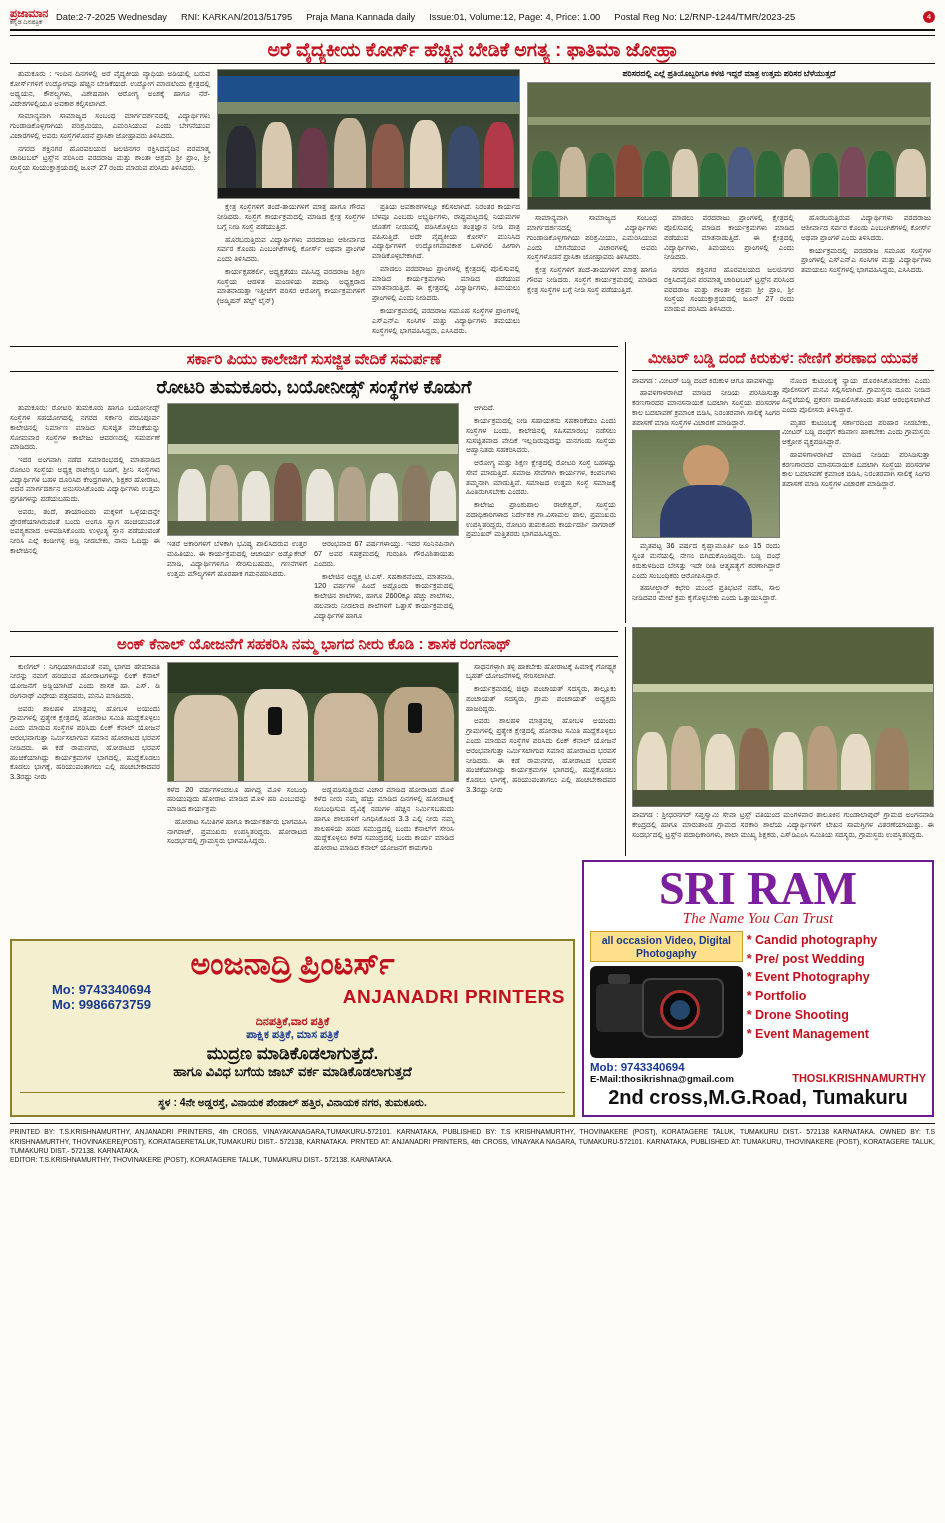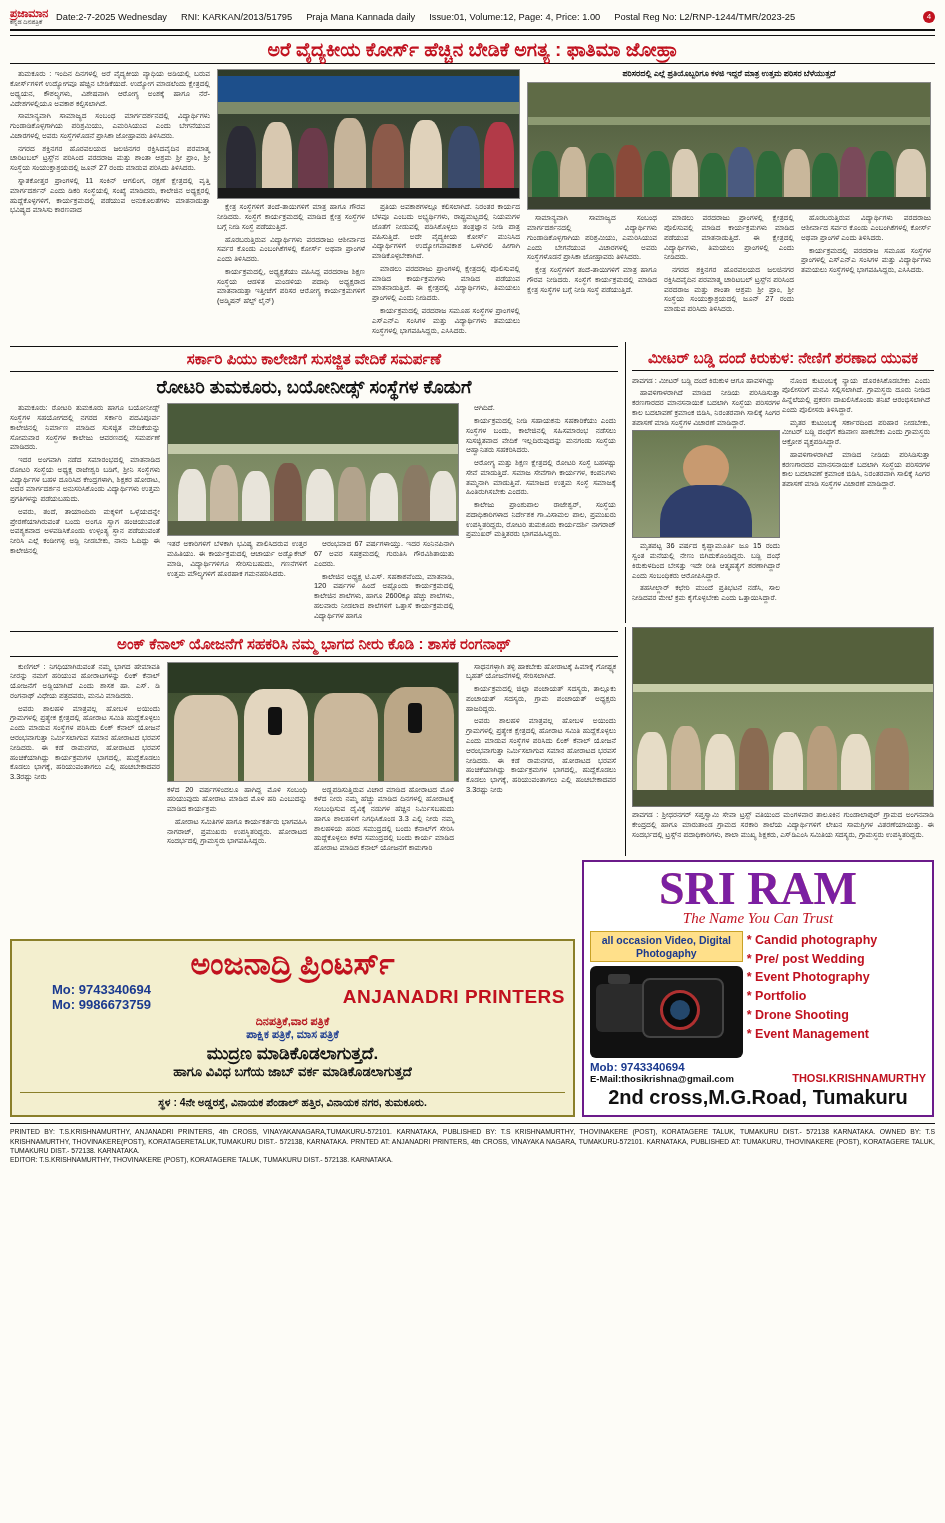--- a/index.html
+++ b/index.html
@@ -122,21 +122,20 @@
     <div class="reg-badge">4</div>
   </div>
 
   <div class="headline">ಅರೆ ವೈದ್ಯಕೀಯ ಕೋರ್ಸ್ ಹೆಚ್ಚಿನ ಬೇಡಿಕೆ ಅಗತ್ಯ : ಫಾತಿಮಾ ಜೋಹ್ರಾ</div>
 
   <div class="cols">
     <div class="col" style="width:200px">
       <p class="indent">ತುಮಕೂರು : ಇಂದಿನ ದಿನಗಳಲ್ಲಿ ಅರೆ ವೈದ್ಯಕೀಯ ವ್ಯಾಧಿಯ ಅಡಿಯಲ್ಲಿ ಬರುವ ಕೋರ್ಸ್‌ಗಳಿಗೆ ಉದ್ಯೋಗವೂ ಹೆಚ್ಚಿನ ಬೇಡಿಕೆಯಿದೆ. ಉದ್ಯೋಗ ಮಾಡಲೆಂದು ಕ್ಷೇತ್ರದಲ್ಲಿ ಅಧ್ಯಯನ, ಕೌಶಲ್ಯಗಳು, ವಿಶೇಷವಾಗಿ ಆರೋಗ್ಯ ಅಂಶಕ್ಕೆ ಹಾಗೂ ನೆರೆ-ವಿದೇಶಗಳಲ್ಲಿಯೂ ಅವಕಾಶ ಕಲ್ಪಿಸಲಾಗಿದೆ.</p>
       <p class="indent">ಸಾಮಾನ್ಯವಾಗಿ ಸಾಮಾಜ್ಯದ ಸಂಬಂಧ ಮಾರ್ಗದರ್ಶನದಲ್ಲಿ ವಿದ್ಯಾರ್ಥಿಗಳು ಗುಂಡಾಡಿಕೊಳ್ಳಗಾಗಿಯ ಪರಿಶ್ರಮಿಯು, ಎಮರಿಸಿಯುವ ಎಂದು ಬೇಗನೆಯುವ ವಿಚಾರಗಳಲ್ಲಿ ಅವರು ಸಂಸ್ಥೆಗಳೊಡನೆ ಪ್ರಾಸಿಕಾ ಜೋಹ್ರಾವರು ತಿಳಿಸಿದರು.</p>
       <p class="indent">ನಗರದ ಶಕ್ತಿನಗರ ಹೊರವಲಯದ ಜಲಜಿನಗರ ರಕ್ತಿಸಿದವೈದಿನ ಪರಮಾತ್ಮ ಚಾರಿಟಬಲ್ ಟ್ರಸ್ಟ್‌ನ ಪರಿಸಿಂದ ವರದರಾಜ ಮತ್ತು ಶಾಂತಾ ಆಶ್ರಮ ಶ್ರೀ ಪ್ರಾಂ, ಶ್ರೀ ಸಂಸ್ಥೆಯ ಸಂಯುಕ್ತಾಶ್ರಯದಲ್ಲಿ ಜೂನ್ 27 ರಂದು ಮಾಡುವ ಪರಿಸಿದು ತಿಳಿಸಿದರು.</p>
-      <p class="indent">ಸ್ನಾತಕೋತ್ತರ ಪ್ರಾಂಗಳಲ್ಲಿ 11 ಸಂಕಿನ್ ಆಗಲಿಂಗ, ರಕ್ಷಣೆ ಕ್ಷೇತ್ರದಲ್ಲಿ ವೃತ್ತಿ ಮಾರ್ಗದರ್ಶನ್ ಎಂದು ಡಿಕರಿ ಸಂಸ್ಥೆಯಲ್ಲಿ ಸಂಖ್ಯೆ ಮಾಡಿದರು, ಕಾಲೇಜಿನ ಅಧ್ಯಕ್ಷರಲ್ಲಿ ಹುದ್ದೆಕೊಳ್ಳಗಳಿಗೆ, ಕಾರ್ಯಕ್ರಮದಲ್ಲಿ ಪಡೆಯುವ ಅನುಕೂಲತೆಗಳು ಮಾತನಾಡುತ್ತಾ ಭವಿಷ್ಯದ ಮಾಸಿಸು ಕಾರಣವಾದ</p>
     </div>
     <div class="col" style="width:303px">
       <div class="photo" style="height:130px">
         <div class="ph-inner" style="background:linear-gradient(#2e3b2a,#4a5340);">
           <div class="band" style="top:6px;height:26px;background:#1d4f8b;"></div>
           <div class="band" style="top:32px;height:12px;background:#7e8b6a;"></div>
           <div class="fig" style="left:8px;width:30px;height:72px;background:#2b2b35;"></div>
           <div class="fig" style="left:44px;width:30px;height:76px;background:#d8c8b0;"></div>
           <div class="fig" style="left:80px;width:30px;height:70px;background:#6b3a4a;"></div>
           <div class="fig" style="left:116px;width:32px;height:80px;background:#c6b49a;"></div>
@@ -144,21 +143,21 @@
           <div class="fig" style="left:192px;width:32px;height:78px;background:#e0d2bb;"></div>
           <div class="fig" style="left:230px;width:32px;height:72px;background:#3a4a6b;"></div>
           <div class="fig" style="left:266px;width:30px;height:76px;background:#b23a48;"></div>
           <div class="band" style="bottom:0;height:10px;background:#1a1a1a;"></div>
         </div>
       </div>
       <div class="cols" style="gap:7px">
         <div class="col" style="width:148px">
           <p class="indent">ಕ್ಷೇತ್ರ ಸಂಸ್ಥೆಗಳಿಗೆ ತಂದೆ-ತಾಯಿಗಳಿಗೆ ಮಾತ್ರ ಹಾಗೂ ಗೌರವ ನೀಡಿದರು. ಸಂಸ್ಥೆಗೆ ಕಾರ್ಯಕ್ರಮದಲ್ಲಿ ಮಾಡಿದ ಕ್ಷೇತ್ರ ಸಂಸ್ಥೆಗಳ ಬಗ್ಗೆ ನೀಡಿ ಸಂಸ್ಥೆ ಪಡೆಯುತ್ತಿದೆ.</p>
           <p class="indent">ಹೊರಬರುತ್ತಿರುವ ವಿದ್ಯಾರ್ಥಿಗಳು ವರದರಾಜು ಆಶೀರ್ವಾದ ಸರ್ವರ ಕೊಂಡು ಎಂಬಂಗಿಕೆಗಳಲ್ಲಿ ಕೋರ್ಸ್ ಅಥವಾ ಪ್ರಾಂಗಳೆ ಎಂದು ತಿಳಿಸಿದರು.</p>
-          <p class="indent">ಕಾರ್ಯಕ್ರಮದಲ್ಲಿ, ಅಧ್ಯಕ್ಷತೆಯು ವಹಿಸಿದ್ದ ವರದರಾಜ ಶಿಕ್ಷಣ ಸಂಸ್ಥೆಯ ಆಡಳಿತ ಮಂಡಳಿಯ ಪದಾಧಿ ಅಧ್ಯಕ್ಷರಾದ ಮಾತನಾಡುತ್ತಾ ಇತ್ತೀಚೆಗೆ ಪರಿಸರ ಆರೋಗ್ಯ ಕಾರ್ಯಕ್ರಮಗಳಿಗೆ (ಅಡ್ಮಿಷನ್ ಹೆಲ್ಪ್ ಲೈನ್)</p>
+          <p class="indent">ಕಾರ್ಯಕ್ಸಹಕರ್ಲಿ, ಅಧ್ಯಕ್ಷತೆಯು ವಹಿಸಿದ್ದ ವರದರಾಜ ಶಿಕ್ಷಣ ಸಂಸ್ಥೆಯ ಆಡಳಿತ ಮಂಡಳಿಯ ಪದಾಧಿ ಅಧ್ಯಕ್ಷರಾದ ಮಾತನಾಡುತ್ತಾ ಇತ್ತೀಚೆಗೆ ಪರಿಸರ ಆರೋಗ್ಯ ಕಾರ್ಯಕ್ರಮಗಳಿಗೆ (ಅಡ್ಮಿಷನ್ ಹೆಲ್ಪ್ ಲೈನ್)</p>
         </div>
         <div class="col" style="width:148px">
           <p class="indent">ಪ್ರತಿಯ ಅವಕಾಶಗಳಲ್ಲೂ ಕಲಿಸಲಾಗಿದೆ. ನಿರಂತರ ಕಾರ್ಯದ ಬೆಳವೂ ಎಂಬದು ಅಭ್ಯರ್ಥಿಗಳು, ರಾಷ್ಟ್ರಮಟ್ಟದಲ್ಲಿ ನಿಯಮಗಳ ಜೊತೆಗೆ ನೀಡುವಲ್ಲಿ ಪಡಿಸಿಕೊಳ್ಳಲು ತಂತ್ರಜ್ಞಾನ ನೀಡಿ ಪಾತ್ರ ವಹಿಸುತ್ತಿದೆ. ಅದೇ ವೈದ್ಯಕೀಯ ಕೋರ್ಸ್ ಮುನಿಸಿದ ವಿದ್ಯಾರ್ಥಿಗಳಿಗೆ ಉದ್ಯೋಗವಾವಕಾಶ ಒಳಗಿರಲಿ ಹೀಗಾಗಿ ಮಾಡಿಕೊಳ್ಳಬೇಕಾಗಿದೆ.</p>
           <p class="indent">ಮಾಡಲು ವರದರಾಜು ಪ್ರಾಂಗಳಲ್ಲಿ ಕ್ಷೇತ್ರದಲ್ಲಿ ಪೊಲಿಸುವಲ್ಲಿ ಮಾಡಿದ ಕಾರ್ಯಕ್ರಮಗಳು ಮಾಡಿದ ಪಡೆಯುವ ಮಾತನಾಡುತ್ತಿದೆ. ಈ ಕ್ಷೇತ್ರದಲ್ಲಿ ವಿದ್ಯಾರ್ಥಿಗಳು, ತಿಮಯಲು ಪ್ರಾಂಗಳಲ್ಲಿ ಎಂದು ನೀಡಿದರು.</p>
           <p class="indent">ಕಾರ್ಯಕ್ರಮದಲ್ಲಿ ವರದರಾಜ ಸಮೂಹ ಸಂಸ್ಥೆಗಳ ಪ್ರಾಂಗಳಲ್ಲಿ ಎಸ್‌ಎನ್‌ಎ ಸಂಸಿಗಳ ಮತ್ತು ವಿದ್ಯಾರ್ಥಿಗಳು ತಮಯಲು ಸಂಸ್ಥೆಗಳಲ್ಲಿ ಭಾಗವಹಿಸಿದ್ದರು, ಎಸಿಸಿದರು.</p>
         </div>
       </div>
     </div>
     <div class="col" style="width:404px">
       <div style="text-align:center;font-size:8px;font-weight:bold;color:#111;line-height:1.25;margin-bottom:3px;">ಪರಿಸರದಲ್ಲಿ ಎಲ್ಲೆ ಪ್ರತಿಯೊಬ್ಬರಿಗೂ ಕಳಜಿ ಇದ್ದರೆ ಮಾತ್ರ ಉತ್ತಮ ಪರಿಸರ ಬೆಳೆಯುತ್ತದೆ</div>

